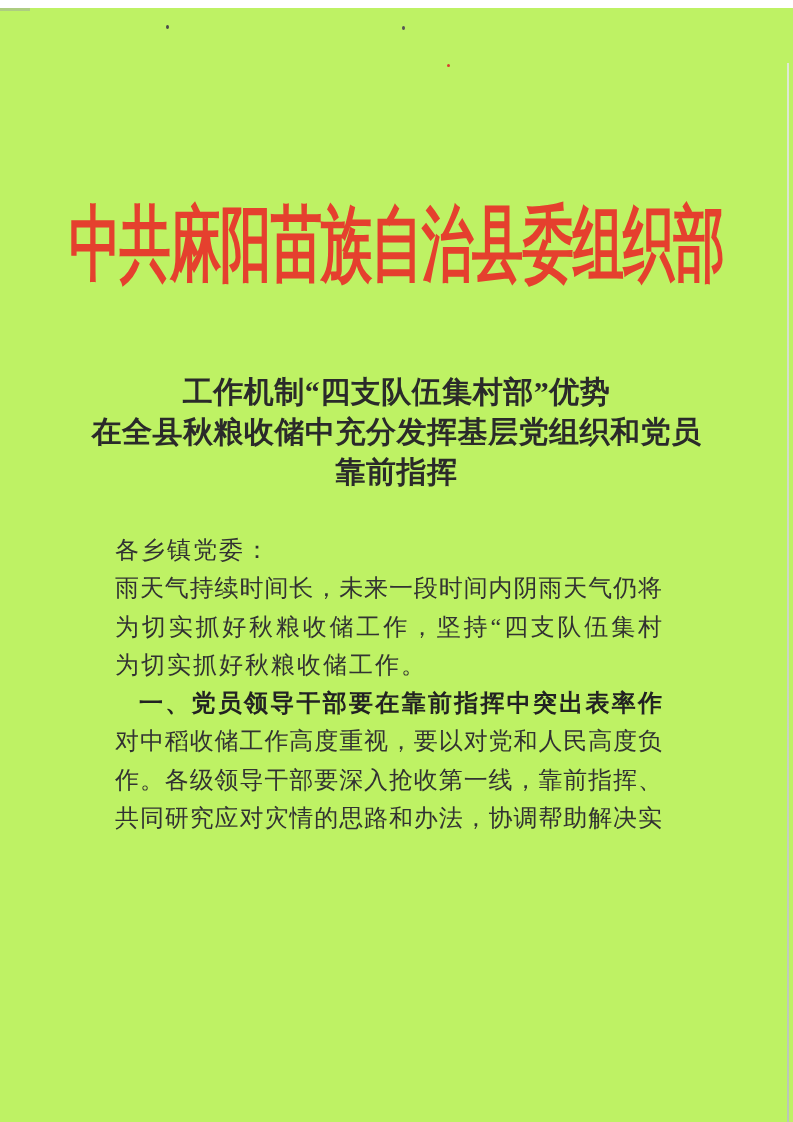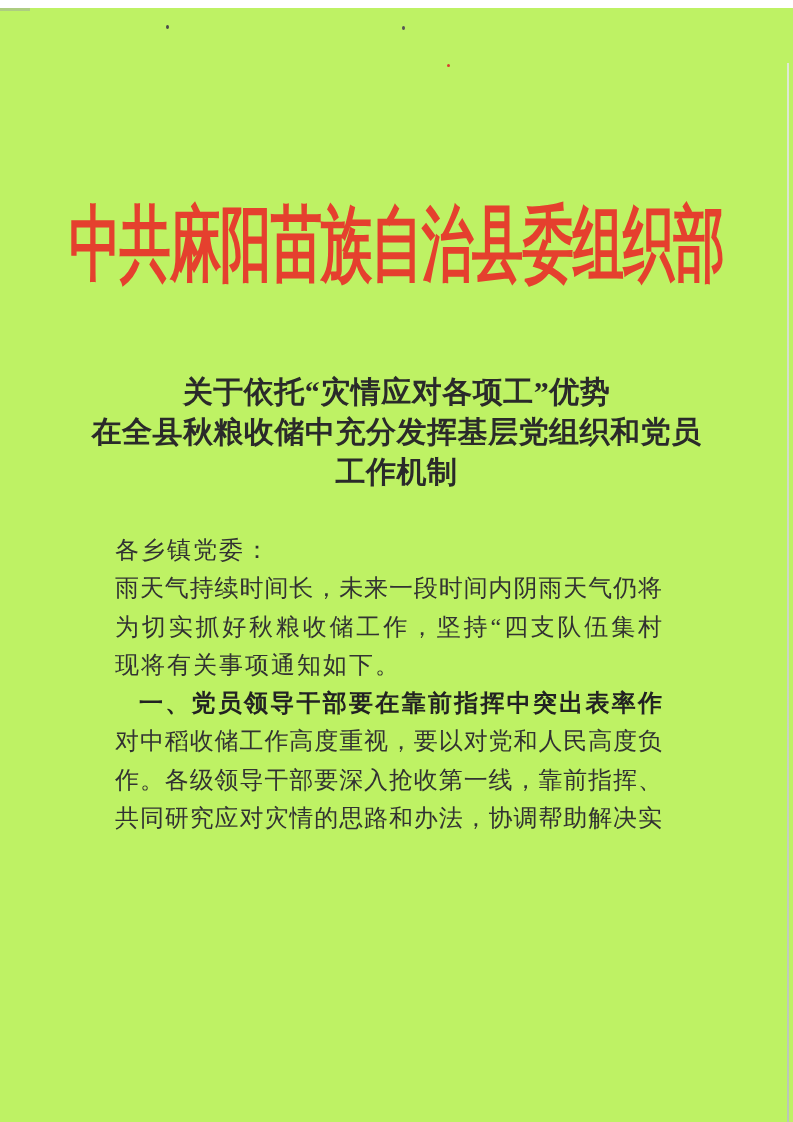--- a/index.html
+++ b/index.html
@@ -98,30 +98,30 @@
 <div class="page">
 
   <div class="corner-smudge"></div>
   <div class="speck s1"></div>
   <div class="speck s2"></div>
   <div class="speck s3"></div>
 
   <div class="letterhead" style="color: rgb(229, 64, 46);">中共麻阳苗族自治县委组织部</div>
 
   <div class="doc-title">
-    <div>关于依托“灾情应对各项工”优势</div>
+    <div>工作机制“四支队伍集村部”优势</div>
     <div>在全县秋粮收储中充分发挥基层党组织和党员</div>
-    <div>工作机制</div>
+    <div>靠前指挥</div>
   </div>
 
   <div class="body-text" id="bodyText">
       <div class="line"><span>各乡镇党委：</span></div>
       <div class="line fill"><span>雨天气持续时间长，未来一段时间内阴雨天气仍将继续，</span></div>
       <div class="line fill"><span>为切实抓好秋粮收储工作，坚持“四支队伍集村部”工作机制，</span></div>
-      <div class="line"><span>现将有关事项通知如下。</span></div>
+      <div class="line"><span>为切实抓好秋粮收储工作。</span></div>
       <div class="line fill indent-1"><span class="seg-bold">一、党员领导干部要在靠前指挥中突出表率作用。</span><span>县委</span></div>
       <div class="line fill"><span>对中稻收储工作高度重视，要以对党和人民高度负责的精</span></div>
       <div class="line fill"><span>作。各级领导干部要深入抢收第一线，靠前指挥、冲锋在</span></div>
       <div class="line fill"><span>共同研究应对灾情的思路和办法，协调帮助解决实际困难。</span></div>
     </div>
 
   <div class="edge-right"></div>
   <div class="edge-bottom"></div>
 
 </div>

